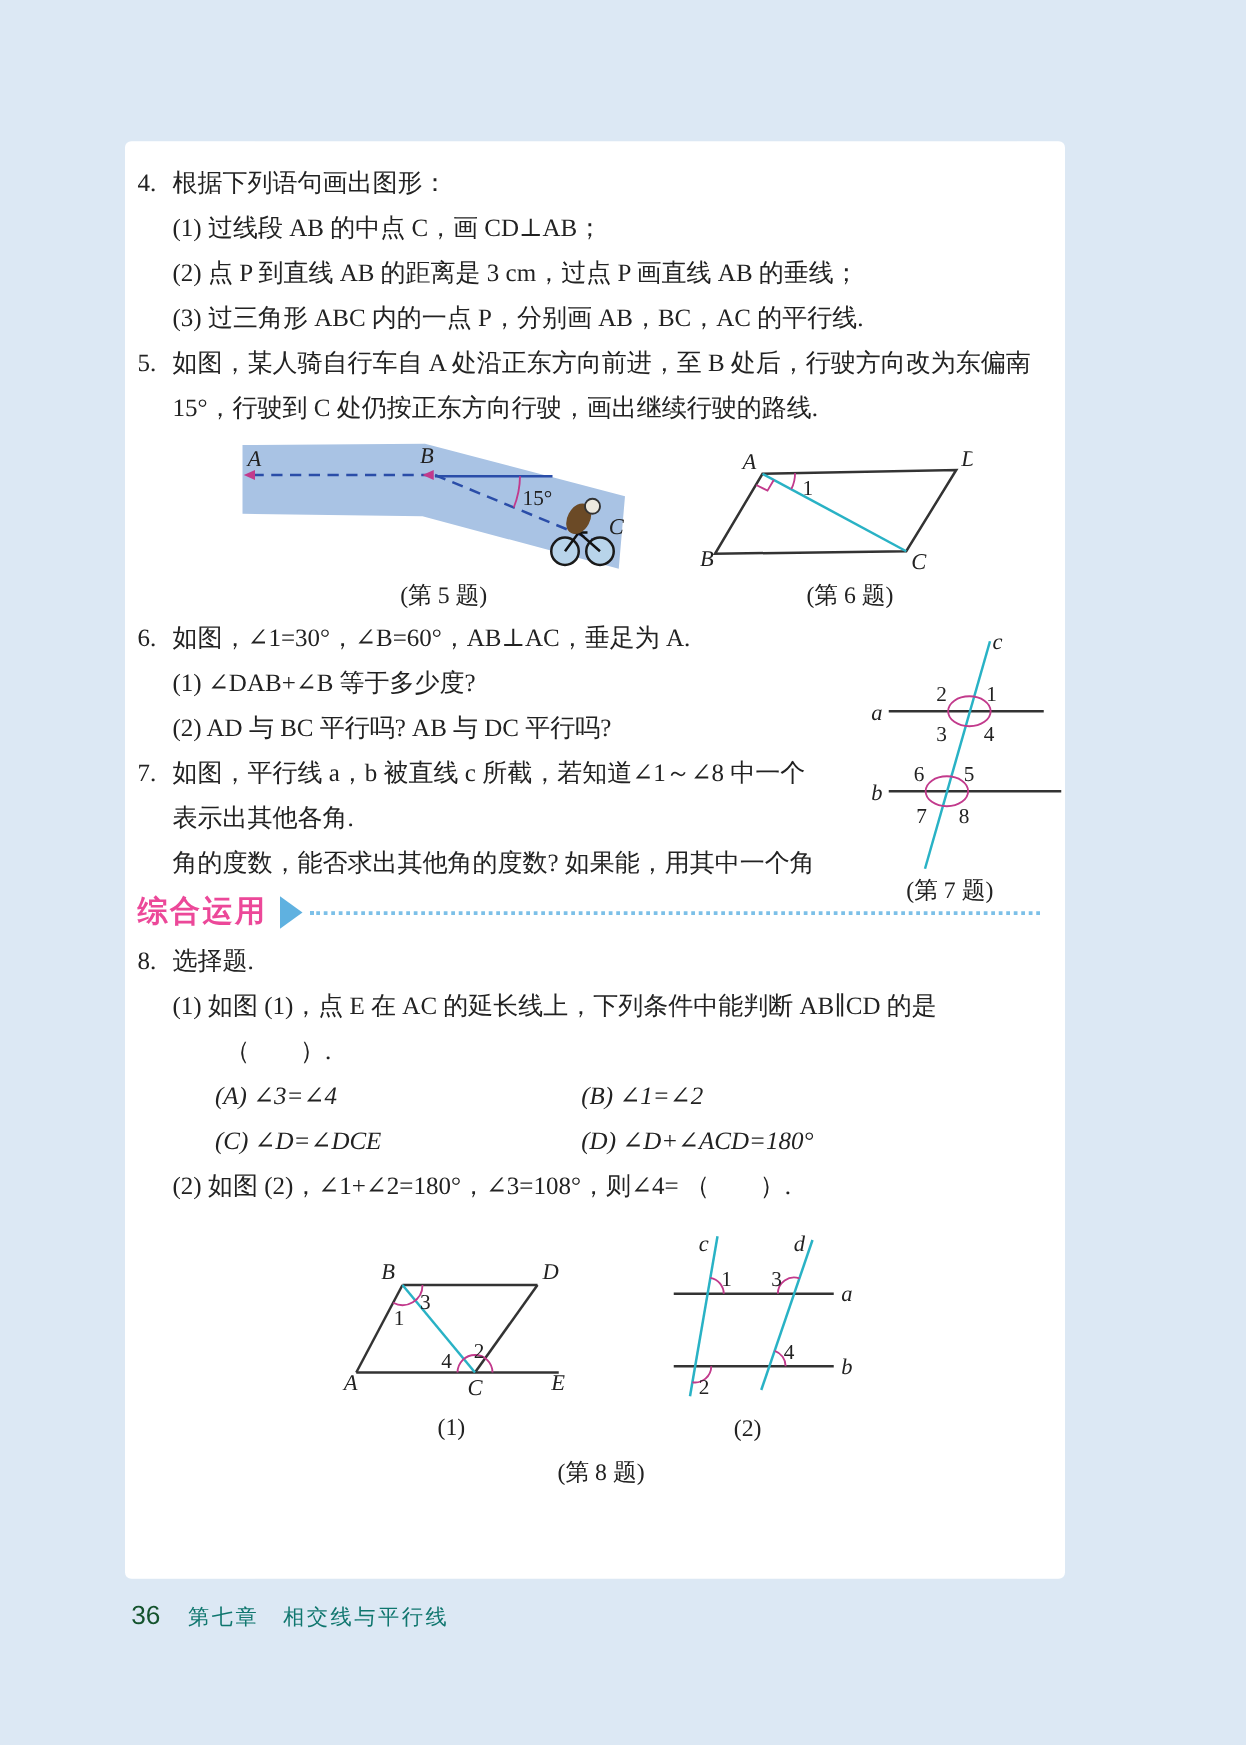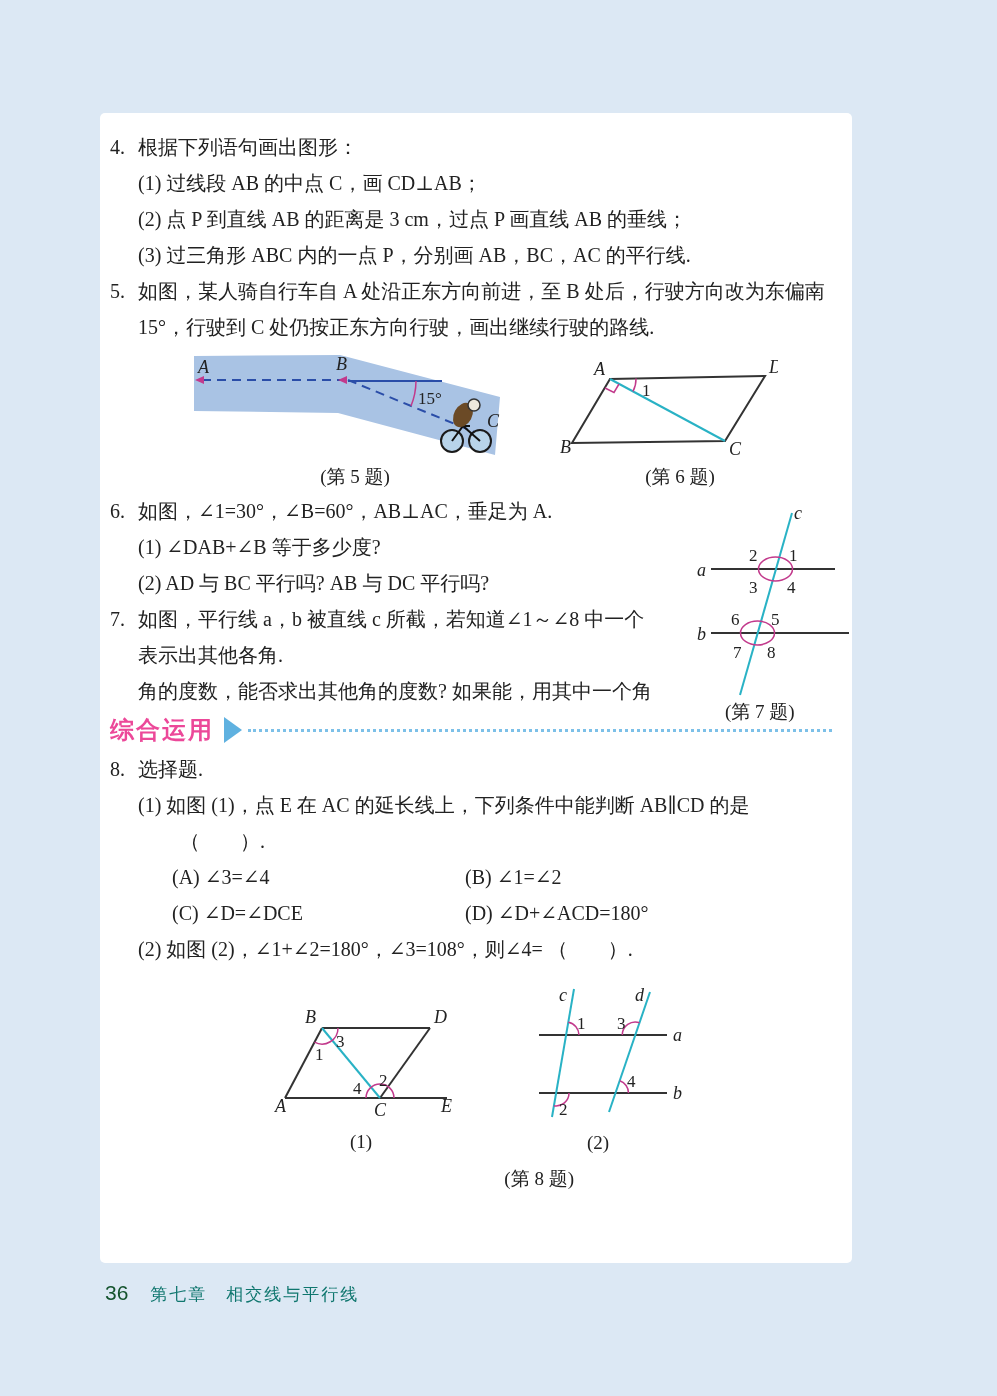--- a/index.html
+++ b/index.html
@@ -37,29 +37,29 @@
 
   .secheader{display:flex;align-items:center;height:42px;}
   .sectitle{
     font-family:"Liberation Sans","DejaVu Sans",sans-serif;
     font-weight:bold;font-size:24px;color:#ec4899;letter-spacing:2px;
   }
   .tri{width:0;height:0;border-top:13px solid transparent;
     border-bottom:13px solid transparent;border-left:18px solid #5fb1e0;margin-left:10px;}
   .dots{flex:1;height:0;border-top:3px dotted #7cc0e8;margin-left:6px;margin-right:2px;}
 
-  .optrow{display:flex;padding-left:62px;white-space:nowrap;}
+  .optrow{display:flex;padding-left:62px;white-space:nowrap;font-style:italic;}
   .o1{width:293px;}
   .o4a{width:148px;}.o4b{width:150px;}.o4c{width:135px;}
 
   .figs8{position:relative;height:194px;}
   .fig81{position:absolute;left:145px;top:18px;}
   .fig82{position:absolute;left:425px;top:8px;}
   .cap8row{position:relative;height:36px;line-height:36px;font-size:19px;}
-  .cap8{position:absolute;left:324px;width:140px;text-align:right;}
+  .cap8{position:absolute;left:336px;width:140px;text-align:left;}
 
   .footer{position:absolute;left:105px;top:1281px;display:flex;align-items:baseline;
     font-family:"Liberation Sans","DejaVu Sans",sans-serif;}
   .pg{font-size:21px;color:#14532d;margin-right:22px;}
   .ch{font-size:17px;color:#0f766e;letter-spacing:2px;}
 
   svg text{font-family:"Liberation Serif","DejaVu Serif",serif;fill:#222;}
   svg text.lab{font-style:italic;font-size:18px;}
   svg text.anum{font-size:17px;}
   svg text.capt{font-size:19px;}

